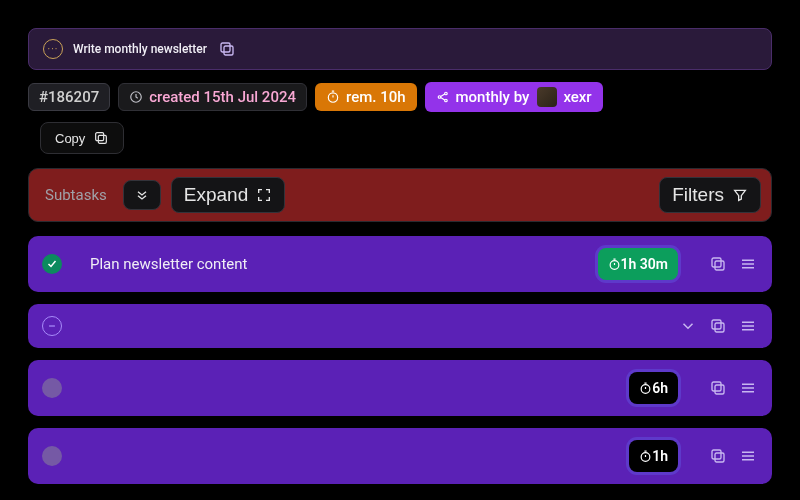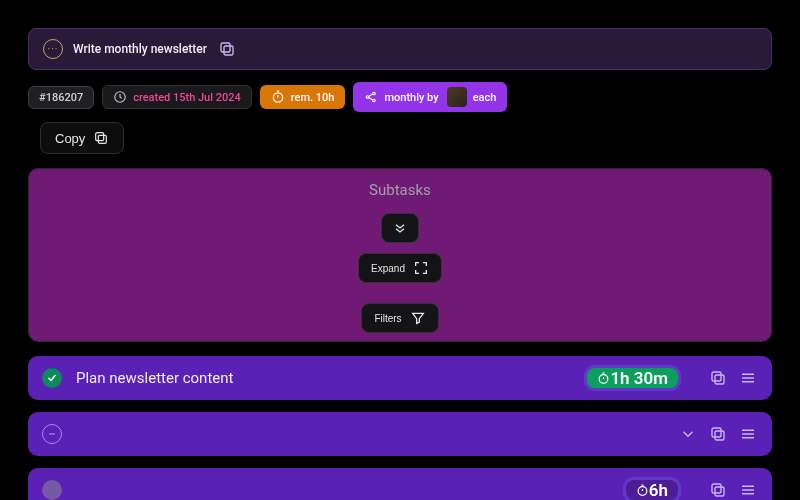--- a/index.html
+++ b/index.html
@@ -49,26 +49,26 @@
     flex-wrap: wrap;
     align-items: center;
     margin-bottom: 10px;
   }
   .chip {
     display: inline-flex;
     align-items: center;
     gap: 6px;
     padding: 4px 10px;
     border-radius: 6px;
-    font-size: 11px;
+    font-size: 15px;
     font-weight: 500;
     border: 1px solid transparent;
   }
   .chip-id { background: #1f1f24; border-color: #3a3a42; color: #d0d0d0; }
-  .chip-date { background: #1a1a1c; border-color: #303036; color: #ec4899; }
+  .chip-date { background: #1a1a1c; border-color: #303036; color: #f9a8d4; }
   .chip-rem { background: #d97706; color: #fff; }
   .chip-shared { background: #9333ea; color: #fff; padding-right: 4px; }
   .avatar {
     width: 20px; height: 20px; border-radius: 4px;
     background: linear-gradient(135deg,#4a3a2a,#2a2218);
     display:inline-block;
     margin-left:2px;
   }
   .copy-btn {
     display: inline-flex;
@@ -78,46 +78,45 @@
     border: 1px solid #2e2e33;
     border-radius: 8px;
     padding: 7px 14px;
     color: #e5e5e5;
     font-size: 13px;
     cursor: pointer;
     margin-left: 12px;
     margin-bottom: 14px;
   }
   .subtasks-bar {
-    background: #701a75;
+    background: #7f1d1d;
     border: 1px solid #2a2a30;
     border-radius: 10px;
     padding: 8px 10px;
     display: flex;
     align-items: center;
     gap: 10px;
     margin-bottom: 14px;
-    flex-direction: column;
   }
   .subtasks-label {
     font-size: 15px;
     color: #a0a0a8;
     padding: 4px 6px;
   }
   .square-btn {
     background: #141416;
     border: 1px solid #33333a;
     border-radius: 8px;
     padding: 6px 12px;
     color: #e5e5e5;
     display: inline-flex;
     align-items: center;
     gap: 8px;
     cursor: pointer;
-    font-size: 10px;
+    font-size: 19px;
   }
   .square-btn.icon-only { padding: 6px 10px; }
   .spacer { flex: 1; }
   .subtask {
     background: #5b21b6;
     border-radius: 10px;
     padding: 12px 14px;
     display: flex;
     align-items: center;
     gap: 14px;
@@ -128,34 +127,35 @@
     flex-shrink: 0;
     display:flex; align-items:center; justify-content:center;
   }
   .status-done { background: #0c8a5e; }
   .status-open { border: 1.8px solid #a78bfa; }
   .status-empty { background: #8a8898; opacity:0.55; }
   .subtask-title {
     font-size: 15px;
     color: #f0eef5;
     flex: 0 0 auto;
+    margin-left: 14px;
   }
   .subtask .spacer { flex:1; }
   .time-badge {
     display: inline-flex;
     align-items: center;
-    font-size: 17px;
+    font-size: 14px;
     font-weight: 600;
     color: #fff;
     border-radius: 8px;
-    padding: 0 10px;
+    padding: 8px 10px;
     box-shadow: 0 0 0 3px rgba(99,102,241,0.35);
   }
   .time-green { background: #0c9e5c; }
-  .time-blue { background: #4c1d95; }
+  .time-blue { background: #000000; }
   .subtask-actions {
     display: flex;
     align-items: center;
     gap: 10px;
     margin-left: 16px;
   }
   .icon-btn {
     width: 20px; height: 20px;
     cursor: pointer;
     color: #c8b7f0;
@@ -201,21 +201,21 @@
   </div>
   <div class="chip chip-shared">
     <svg width="14" height="14" viewBox="0 0 24 24" fill="none" stroke="#fff" stroke-width="2">
         <circle cx="6" cy="12" r="2.2"></circle>
         <circle cx="17" cy="6" r="2.2"></circle>
         <circle cx="17" cy="18" r="2.2"></circle>
         <path d="M8 11l7-4M8 13l7 4"></path>
       </svg>
     <span>monthly by</span>
     <span class="avatar"></span>
-    <span style="padding-right:6px">each</span>
+    <span style="padding-right:6px">xexr</span>
   </div>
 </div>
 
 <button class="copy-btn">
   <span>Copy</span>
   <svg width="16" height="16" viewBox="0 0 24 24" fill="none" stroke="#e5e5e5" stroke-width="1.8">
       <rect x="8" y="8" width="12" height="12" rx="2"></rect>
       <rect x="4" y="4" width="12" height="12" rx="2"></rect>
     </svg>
 </button>

